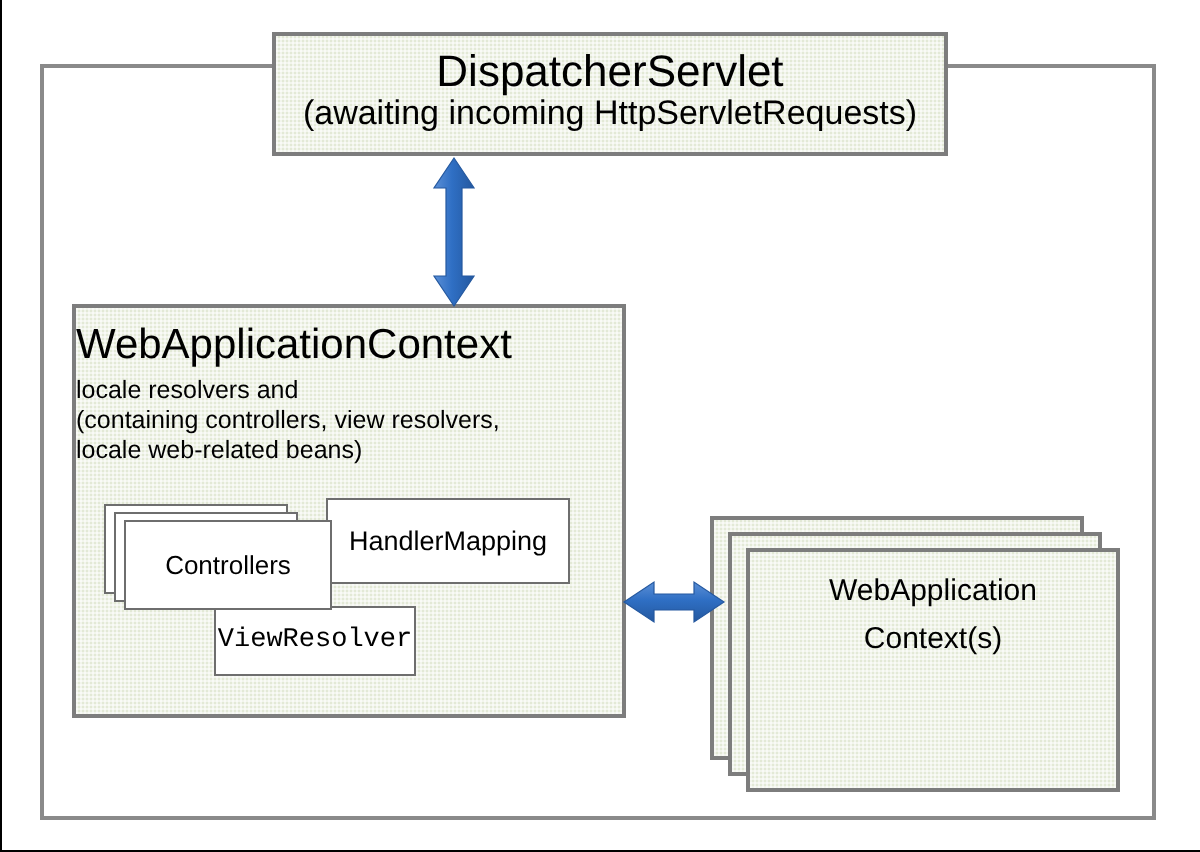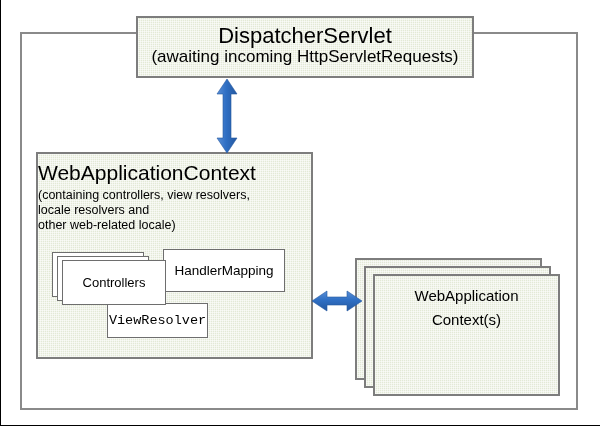--- a/index.html
+++ b/index.html
@@ -216,23 +216,23 @@
         <stop offset="45%" stop-color="#2f6fc4"></stop>
         <stop offset="100%" stop-color="#24589f"></stop>
       </linearGradient>
     </defs>
     <polygon fill="url(#blueGradV)" stroke="#24589f" stroke-width="0.6" points="20,1 30,16 24,16 24,60 30,60 20,75 10,60 16,60 16,16 10,16"></polygon>
   </svg>
 
   <div class="greenbox" id="web-app-context">
     <div class="title">WebApplicationContext</div>
     <div class="subtitle">
+      <div>locale resolvers and</div>
       <div>(containing controllers, view resolvers,</div>
-      <div>locale resolvers and</div>
-      <div>other web-related locale)</div>
+      <div>locale web-related beans)</div>
     </div>
   </div>
 
   <div class="whitebox" id="handler-mapping">
     <span>HandlerMapping</span>
   </div>
 
   <div class="shadowbox" id="controllers-back2"></div>
   <div class="shadowbox" id="controllers-back1"></div>
 

